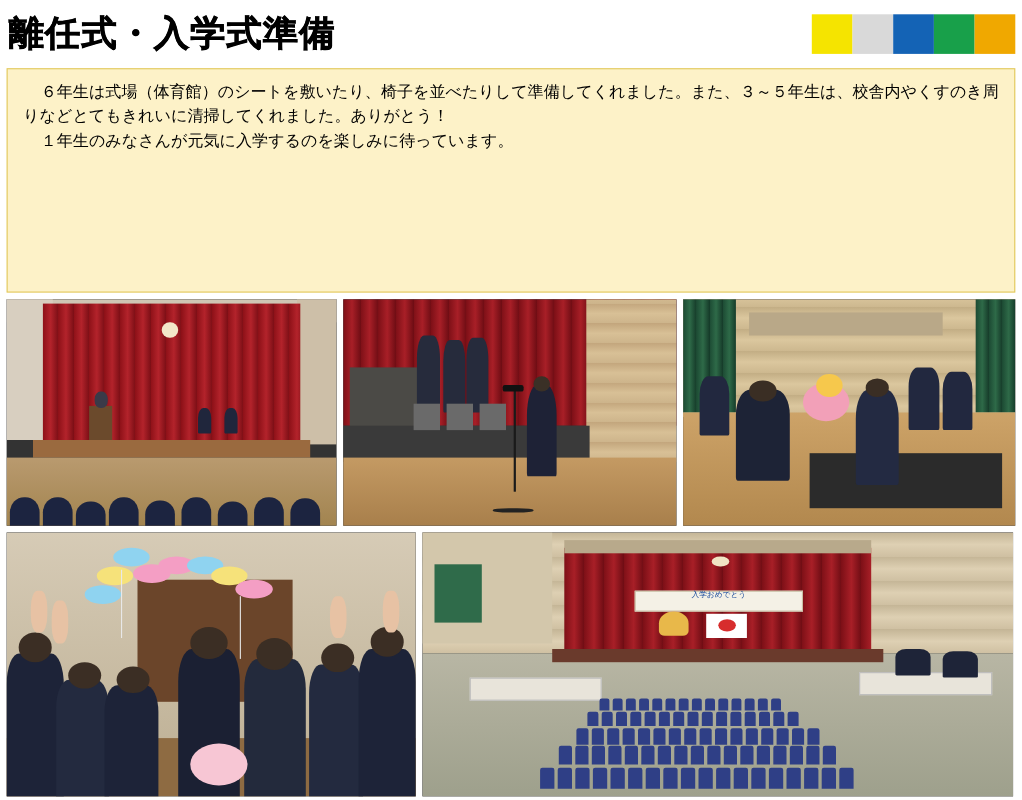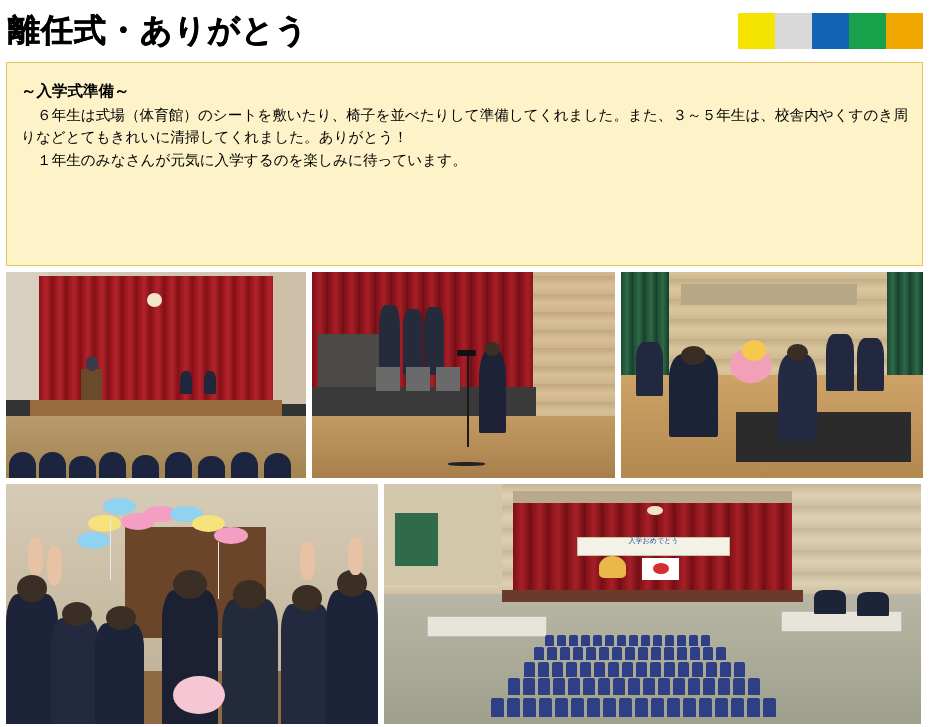--- a/index.html
+++ b/index.html
@@ -175,34 +175,33 @@
      background:linear-gradient(#b8b6a4,#9ea08c); }
   .chairrow { position:absolute; display:flex; gap:3px; }
   .chair { width:11px; height:14px; background:#2f3f86; border-radius:2px 2px 0 0; }
 </style>
 </head>
 <body>
 
 <div class="page">
 
   <div class="header">
-    <div class="title">離任式・ありがとう</div>
+    <div class="title">離任式・入学式準備</div>
     <div class="header-right">
       <div class="colorbar">
         <span style="background:#f5e400"></span>
         <span style="background:#d9d9d9"></span>
         <span style="background:#1463b5"></span>
         <span style="background:#18a04a"></span>
         <span style="background:#f0a800"></span>
       </div>
     </div>
   </div>
 
   <div class="textbox">
-    <div class="sec-head gap">～入学式準備～</div>
     <p class="para indent">６年生は式場（体育館）のシートを敷いたり、椅子を並べたりして準備してくれました。また、３～５年生は、校舎内やくすのき周りなどとてもきれいに清掃してくれました。ありがとう！</p>
     <p class="para indent">１年生のみなさんが元気に入学するのを楽しみに待っています。</p>
   </div>
 
   <div class="photos-row r1">
 
     <div class="photo p1">
       <div class="scene">
         <div class="abs ph1-top"></div>
         <div class="abs ph1-wallL"></div>

